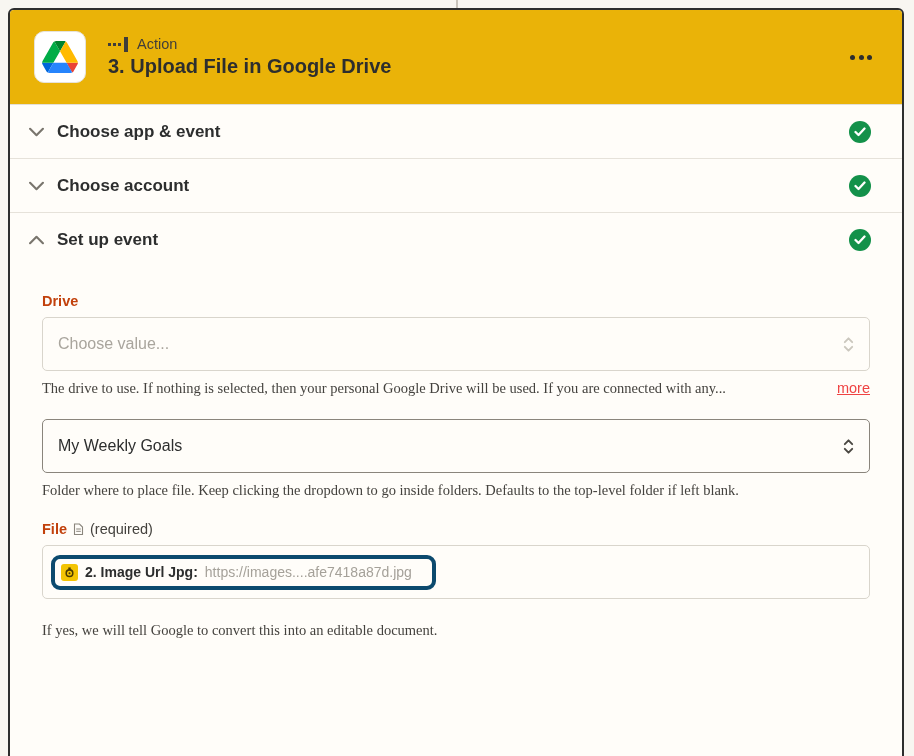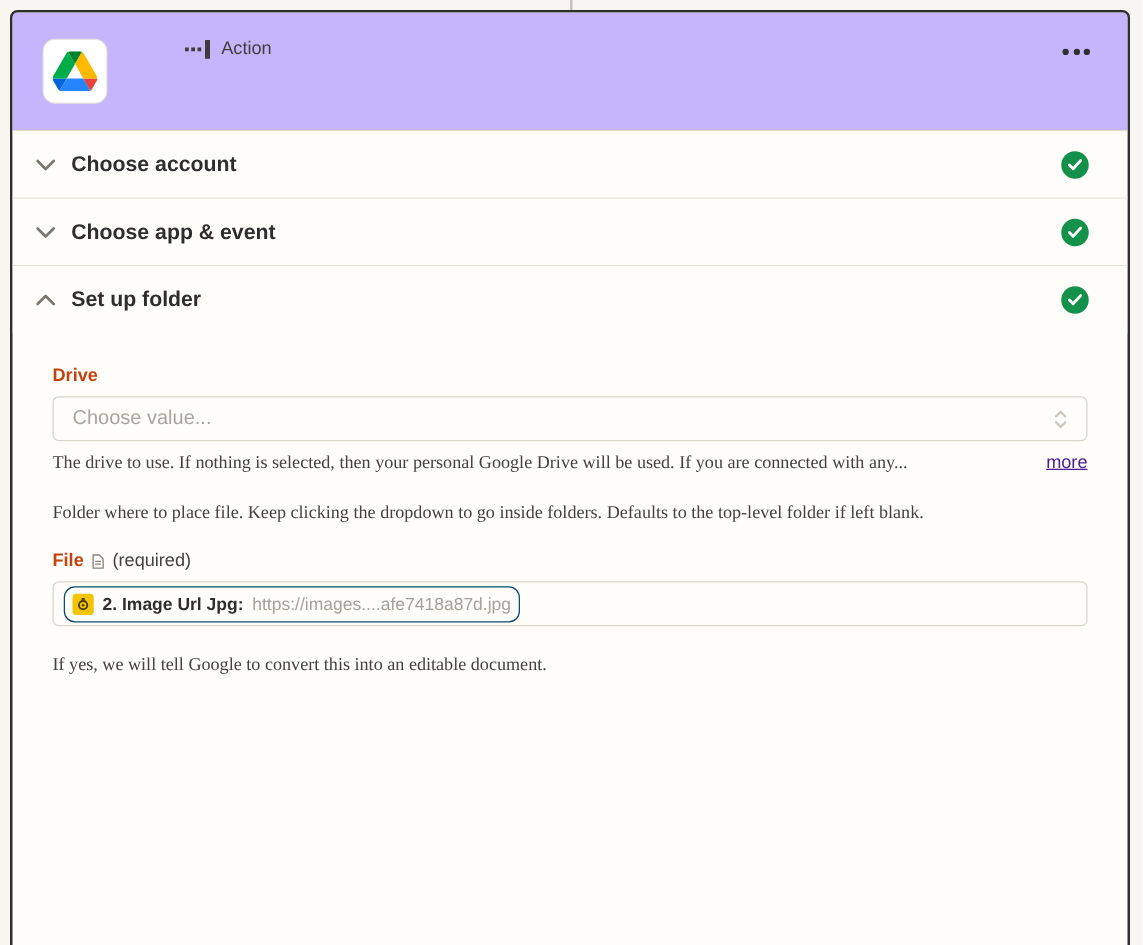--- a/index.html
+++ b/index.html
@@ -17,25 +17,24 @@
   }
   .card {
     position: absolute; left: 8px; top: 8px; width: 896px; height: 860px;
     background: #fffdf9;
     border: 2px solid #2d2e2e;
     border-radius: 6px;
     overflow: hidden;
   }
   
   .card-header {
-    background: #c4b5fd;
-    display: flex; align-items: flex-start;
+    background: #eab308;
+    display: flex; align-items: center;
     padding: 21px 26px 21px 24px;
     border-bottom: 1px solid #e3dfd7;
-    gap: 40px;
   }
   .app-icon-tile {
     width: 52px; height: 52px; background: #ffffff;
     border: 1px solid #e6e2da; border-radius: 10px;
     display: flex; align-items: center; justify-content: center;
     flex: none;
   }
   .header-text { margin-left: 22px; }
   .step-type-row { display: flex; align-items: center; gap: 9px; }
   .action-glyph { display: flex; align-items: center; gap: 2px; }
@@ -65,43 +64,43 @@
     display: flex; align-items: center; justify-content: center;
     flex: none;
   }
   
   .form-body { padding: 26px 32px 30px 32px; }
   .field-group { margin-bottom: 22px; }
   .field-label-row { display: flex; align-items: center; gap: 6px; margin-bottom: 8px; }
   .field-label { font-size: 14.5px; font-weight: bold; color: #c2410c; }
   .required-label { font-size: 14.5px; color: #44423e; }
   .field-box {
-    height: 36px; border: 1px solid #d9d5cc; border-radius: 5px;
+    height: 54px; border: 1px solid #d9d5cc; border-radius: 5px;
     background: #fffdf9;
     display: flex; align-items: center;
     padding: 0 14px 0 15px;
     cursor: pointer;
   }
   .field-box.filled { border-color: #8a857c; }
   .placeholder-text { font-size: 16px; color: #a9a59d; }
   .value-text { font-size: 16px; color: #2d2e2e; }
   .stepper { margin-left: auto; color: #cbc7be; display: flex; }
   .stepper.dark { color: #4a4742; }
   .help-row {
     margin-top: 8px; font-size: 14.5px; color: #44423e; line-height: 1.25;
     display: flex; align-items: baseline;
   }
   .help-text { flex: 1 1 auto; white-space: nowrap; overflow: hidden; font-family: Liberation Serif, serif; }
-  .more-link { margin-left: 4px; color: #4c1d95; text-decoration: underline; cursor: pointer; flex: none; }
+  .more-link { margin-left: 4px; color: #ef4444; text-decoration: underline; cursor: pointer; flex: none; }
   .inline-link { color: #2b59c3; text-decoration: underline; cursor: pointer; }
   
   .token-pill {
     display: inline-flex; align-items: center; gap: 7px;
-    border: 1px solid #0c4a6e; border-radius: 9px;
-    padding: 5px 6px 5px 6px;
+    border: 4px solid #0c4a6e; border-radius: 9px;
+    padding: 5px 20px 5px 6px;
     background: #fffdf9; cursor: pointer;
   }
   .token-app-icon {
     width: 17px; height: 17px; border-radius: 3px; background: #f3c403;
     display: flex; align-items: center; justify-content: center; flex: none;
   }
   .token-label { font-size: 14px; font-weight: bold; color: #2d2e2e; }
   .token-value { font-size: 14px; color: #a5a199; }
   
   .radio-pair { display: flex; align-items: center; gap: 9px; margin-left: 8px; }
@@ -134,63 +133,64 @@
     <div class="header-text">
       <div class="step-type-row">
         <span class="action-glyph">
           <i class="dot"></i>
             <i class="dot"></i>
             <i class="dot"></i>
             <i class="bar"></i>
         </span>
         <span class="step-type-label">Action</span>
       </div>
+      <div class="step-title">3. Upload File in Google Drive</div>
     </div>
     <button class="menu-button">
       <i></i>
         <i></i>
         <i></i>
     </button>
   </div>
 
   <div class="section-row">
     <span style="display:flex;">
       <svg width="15" height="10" viewBox="0 0 14 9">
           <path d="M1 1.5 L7 7.5 L13 1.5" stroke="#7a766e" stroke-width="2" fill="none" stroke-linecap="round" stroke-linejoin="round"></path>
         </svg>
     </span>
+    <span class="section-label">Choose app &amp; event</span>
+    <span class="check-circle">
+      <svg width="12" height="10" viewBox="0 0 12 10">
+          <path d="M1.5 5 L4.5 8 L10.5 1.5" stroke="#ffffff" stroke-width="2.3" fill="none" stroke-linecap="round" stroke-linejoin="round"></path>
+        </svg>
+    </span>
+  </div>
+
+  <div class="section-row">
+    <span style="display:flex;">
+      <svg width="15" height="10" viewBox="0 0 14 9">
+          <path d="M1 1.5 L7 7.5 L13 1.5" stroke="#7a766e" stroke-width="2" fill="none" stroke-linecap="round" stroke-linejoin="round"></path>
+        </svg>
+    </span>
     <span class="section-label">Choose account</span>
     <span class="check-circle">
       <svg width="12" height="10" viewBox="0 0 12 10">
           <path d="M1.5 5 L4.5 8 L10.5 1.5" stroke="#ffffff" stroke-width="2.3" fill="none" stroke-linecap="round" stroke-linejoin="round"></path>
         </svg>
     </span>
   </div>
 
-  <div class="section-row">
-    <span style="display:flex;">
-      <svg width="15" height="10" viewBox="0 0 14 9">
-          <path d="M1 1.5 L7 7.5 L13 1.5" stroke="#7a766e" stroke-width="2" fill="none" stroke-linecap="round" stroke-linejoin="round"></path>
-        </svg>
-    </span>
-    <span class="section-label">Choose app &amp; event</span>
-    <span class="check-circle">
-      <svg width="12" height="10" viewBox="0 0 12 10">
-          <path d="M1.5 5 L4.5 8 L10.5 1.5" stroke="#ffffff" stroke-width="2.3" fill="none" stroke-linecap="round" stroke-linejoin="round"></path>
-        </svg>
-    </span>
-  </div>
-
   <div class="section-row expanded">
     <span style="display:flex;">
       <svg width="15" height="10" viewBox="0 0 14 9">
           <path d="M1 7.5 L7 1.5 L13 7.5" stroke="#7a766e" stroke-width="2" fill="none" stroke-linecap="round" stroke-linejoin="round"></path>
         </svg>
     </span>
-    <span class="section-label">Set up folder</span>
+    <span class="section-label">Set up event</span>
     <span class="check-circle">
       <svg width="12" height="10" viewBox="0 0 12 10">
           <path d="M1.5 5 L4.5 8 L10.5 1.5" stroke="#ffffff" stroke-width="2.3" fill="none" stroke-linecap="round" stroke-linejoin="round"></path>
         </svg>
     </span>
   </div>
 
   <div class="form-body">
 
     <div class="field-group">
@@ -206,20 +206,29 @@
             </svg>
         </span>
       </div>
       <div class="help-row">
         <span class="help-text">The drive to use. If nothing is selected, then your personal Google Drive will be used. If you are connected with any...</span>
         <a class="more-link">more</a>
       </div>
     </div>
 
     <div class="field-group">
+      <div class="field-box filled">
+        <span class="value-text">My Weekly Goals</span>
+        <span class="stepper dark">
+          <svg width="13" height="19" viewBox="0 0 12 18">
+              <path d="M2.5 6.8 L6 3.2 L9.5 6.8" stroke="currentColor" stroke-width="1.8" fill="none" stroke-linecap="round" stroke-linejoin="round"></path>
+              <path d="M2.5 11.2 L6 14.8 L9.5 11.2" stroke="currentColor" stroke-width="1.8" fill="none" stroke-linecap="round" stroke-linejoin="round"></path>
+            </svg>
+        </span>
+      </div>
       <div class="help-row">
         <span class="help-text">Folder where to place file. Keep clicking the dropdown to go inside folders. Defaults to the top-level folder if left blank.</span>
       </div>
     </div>
 
     <div class="field-group">
       <div class="field-label-row">
         <span class="field-label">File</span>
         <span style="display:flex;">
           <svg width="11" height="13" viewBox="0 0 11 13">

